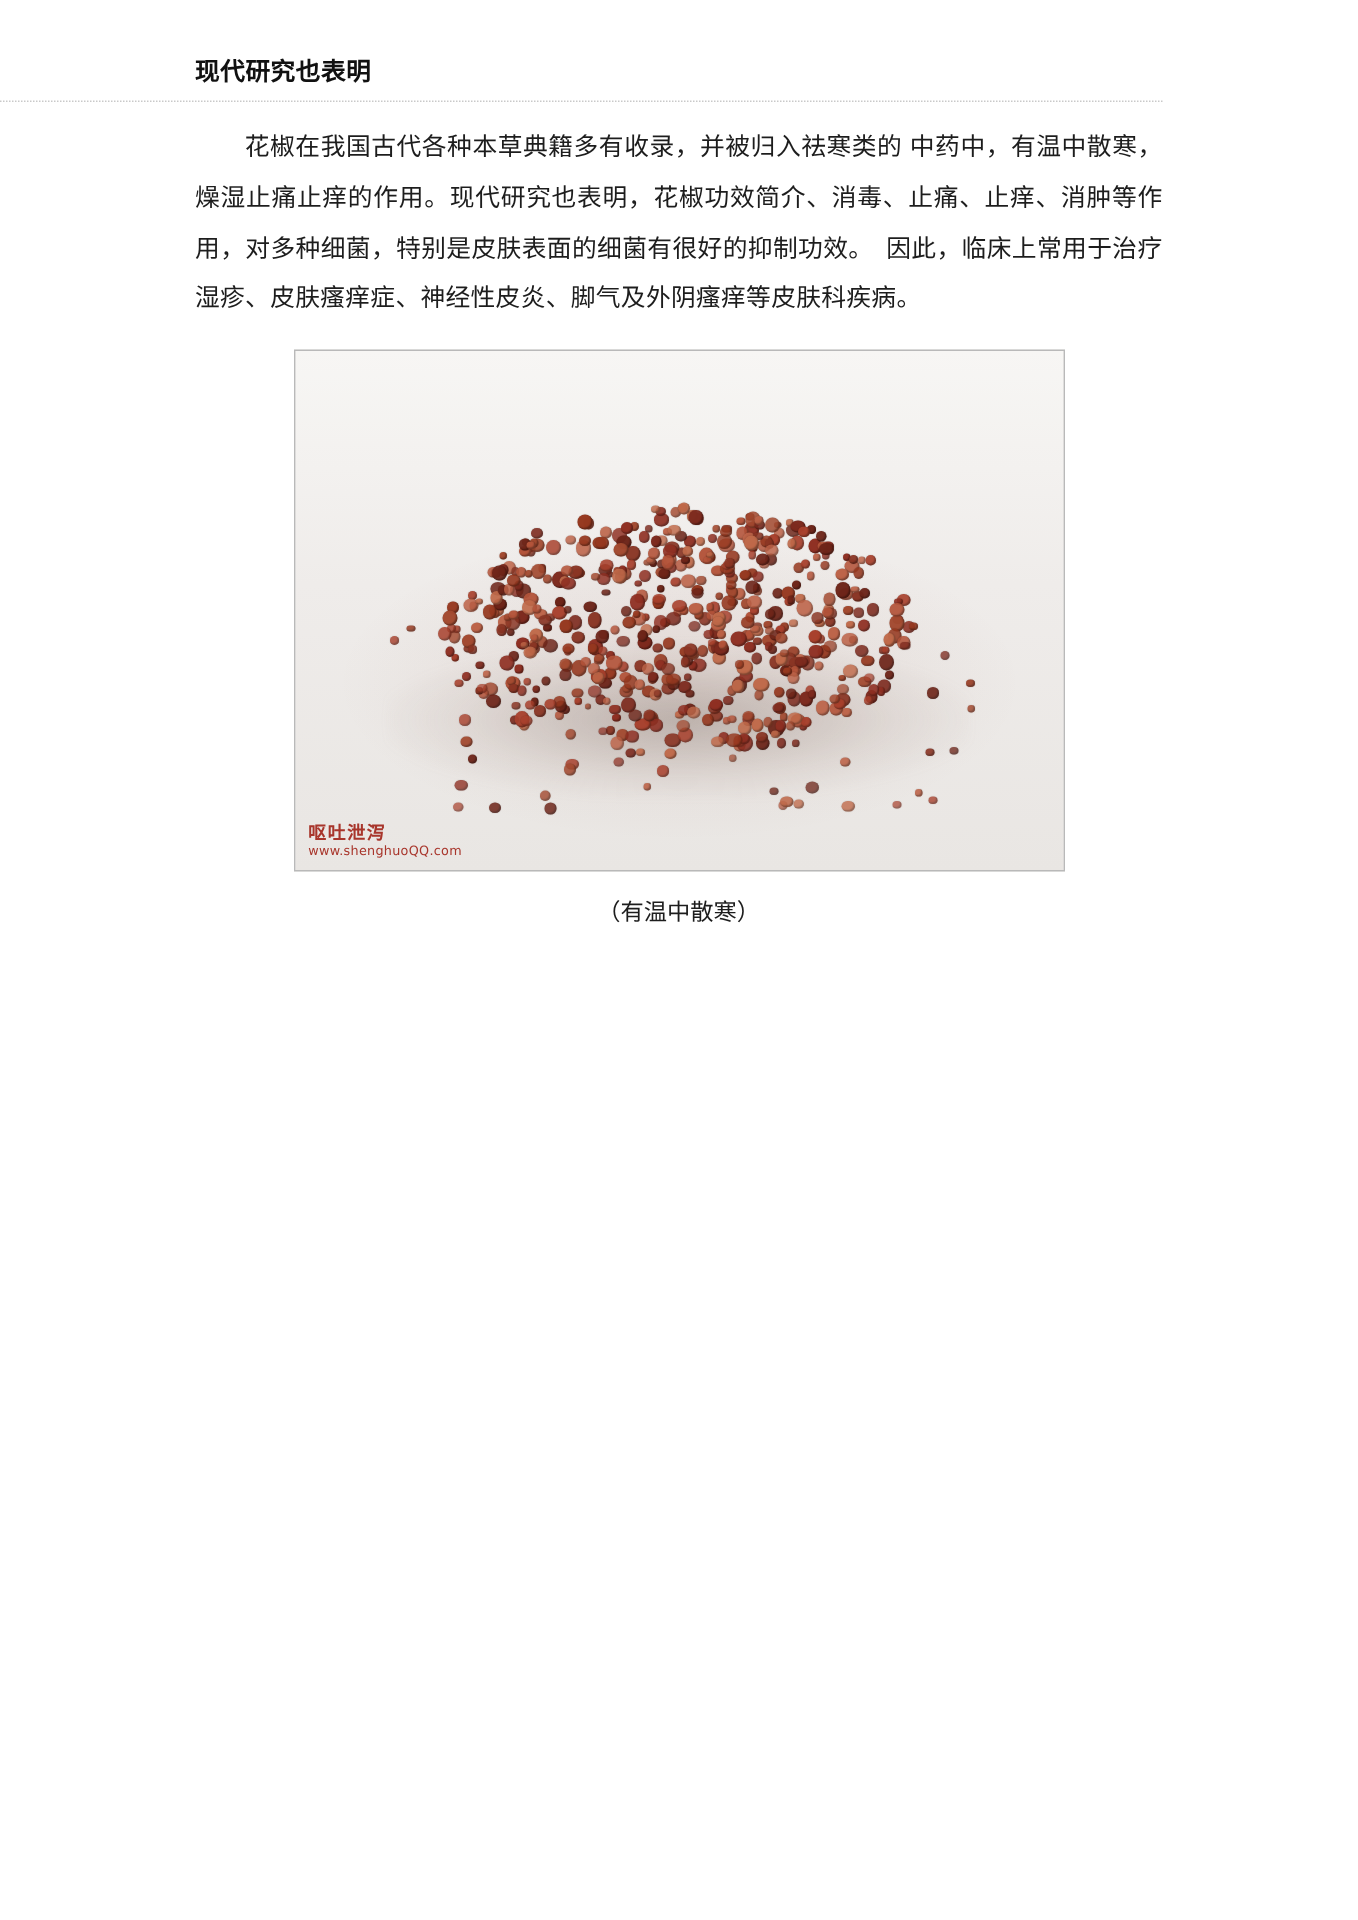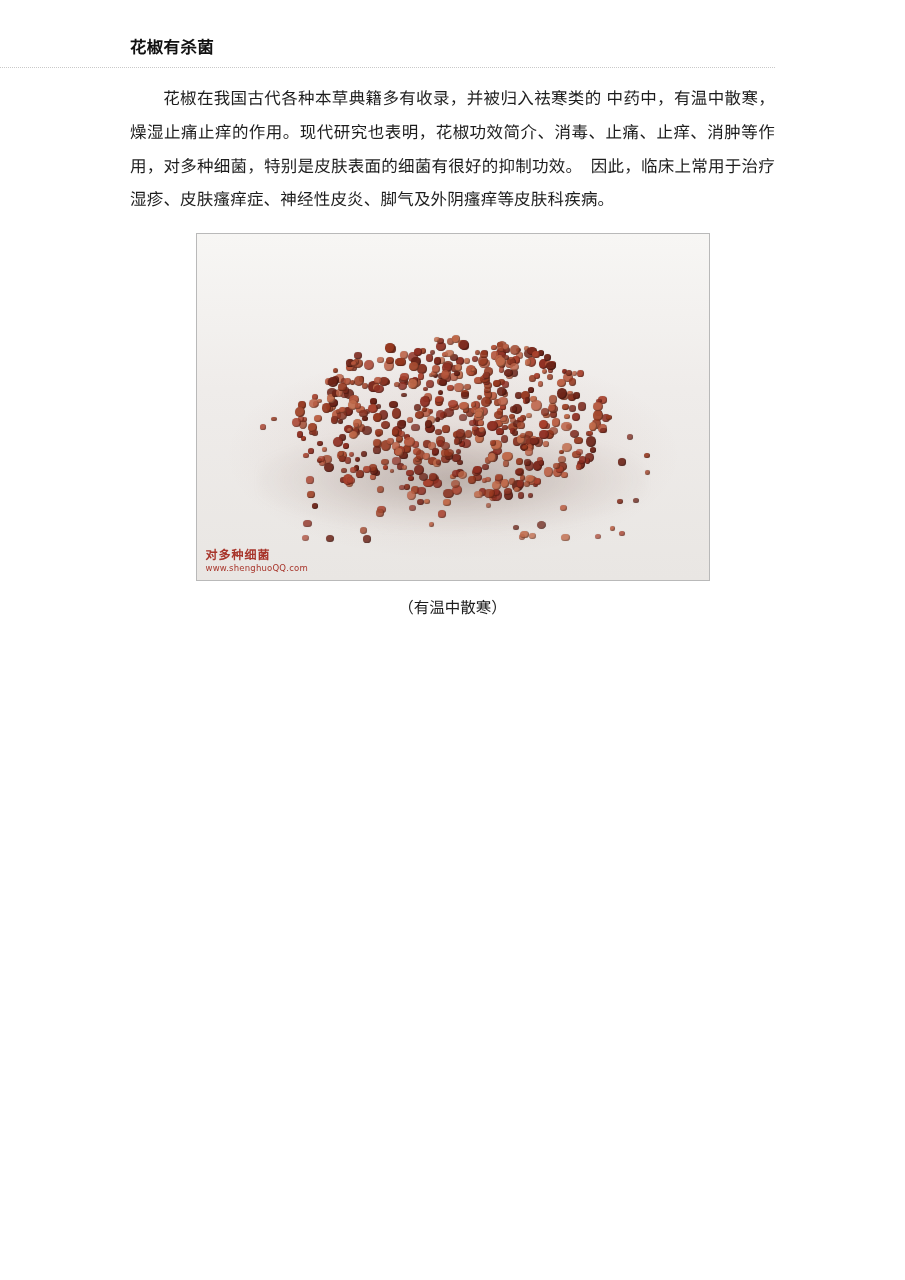--- a/index.html
+++ b/index.html
@@ -140,21 +140,21 @@
   }
 </style>
 </head>
 <body>
 
 <div class="page">
 
 
   <div class="section">
     <div class="heading-wrap">
-      <h2 class="section-heading">花椒有杀菌</h2>
+      <h2 class="section-heading">现代研究也表明</h2>
     </div>
     <p class="para"><span class="indent"></span><span>花椒在我国古代各种本草典籍多有收录，并被归入祛寒类的 中药中，有温中散寒，燥湿止痛止痒的作用。现代研究也表明，花椒功效简介、消毒、止痛、止痒、消肿等作用，对多种细菌，特别是皮肤表面的细菌有很好的抑制功效。　因此，临床上常用于治疗湿疹、皮肤瘙痒症、神经性皮炎、脚气及外阴瘙痒等皮肤科疾病。</span></p>
 
     <div class="figure">
       <div class="photo">
         <div class="bg"></div>
         <div class="shadow"></div>
         <div class="pile" id="pile">
             <div class="peppercorn" style="left: 213.35px; top: 14.4705px; width: 5.31465px; height: 4.65128px; background: rgb(163, 74, 48); opacity: 0.9;"></div>
             <div class="peppercorn" style="left: 52.4732px; top: 58.358px; width: 9.1378px; height: 8.77728px; background: rgb(143, 47, 34); opacity: 0.82;"></div>
@@ -741,21 +741,21 @@
             <div class="peppercorn" style="left: 88.558px; top: 178.214px; width: 8.20751px; height: 7.38676px; background: rgb(163, 74, 48); opacity: 0.86;"></div>
             <div class="peppercorn" style="left: 356.993px; top: 122.296px; width: 5.57667px; height: 5.019px; background: rgb(150, 56, 31); opacity: 0.89;"></div>
             <div class="peppercorn" style="left: 261.494px; top: 96.1909px; width: 8.86848px; height: 7.98163px; background: rgb(150, 56, 31); opacity: 0.71;"></div>
             <div class="peppercorn" style="left: 154.194px; top: 94.2686px; width: 8.28631px; height: 7.45768px; background: rgb(150, 56, 31); opacity: 0.91;"></div>
             <div class="peppercorn" style="left: 38.4658px; top: 203.591px; width: 8.06151px; height: 7.25536px; background: rgb(109, 36, 24); opacity: 0.85;"></div>
             <div class="peppercorn" style="left: 153.934px; top: 111.092px; width: 8.83033px; height: 7.9473px; background: rgb(138, 53, 36); opacity: 0.8;"></div>
             <div class="peppercorn" style="left: 322.841px; top: 195.381px; width: 5.12944px; height: 4.6165px; background: rgb(189, 99, 72); opacity: 0.89;"></div>
             <div class="peppercorn" style="left: 75.648px; top: 204.149px; width: 8.31076px; height: 7.47969px; background: rgb(109, 36, 24); opacity: 0.83;"></div>
           </div>
         <div class="watermark">
-          <span class="wm-cn">对多种细菌</span>
+          <span class="wm-cn">呕吐泄泻</span>
           <span class="wm-url">www.shenghuoQQ.com</span>
         </div>
       </div>
       <div class="figure-caption">（有温中散寒）</div>
     </div>
   </div>
 
   <div class="section">
   </div>
 

